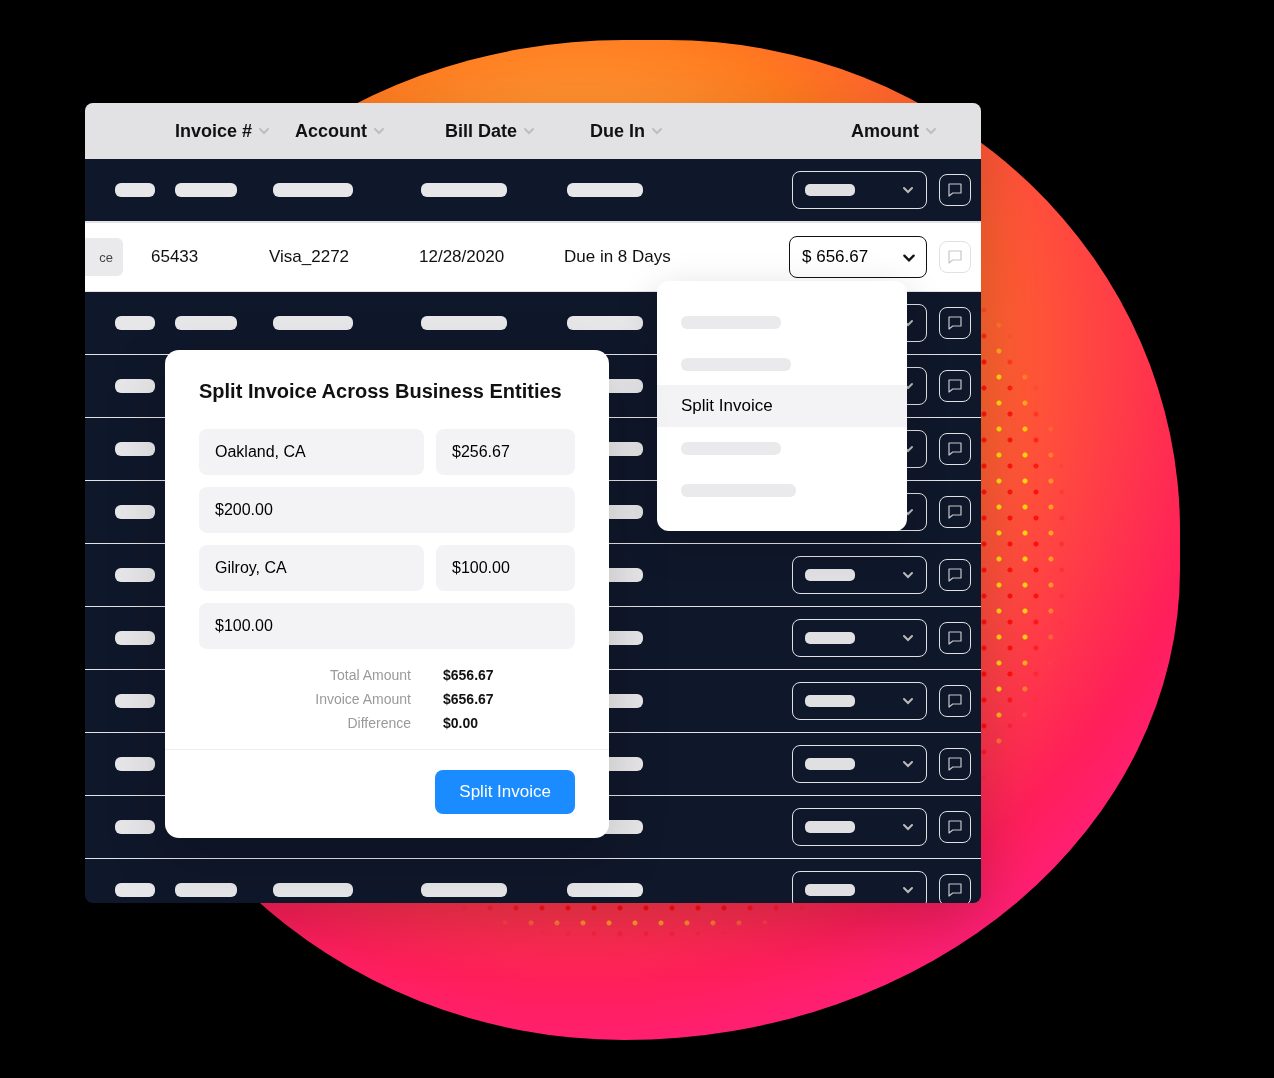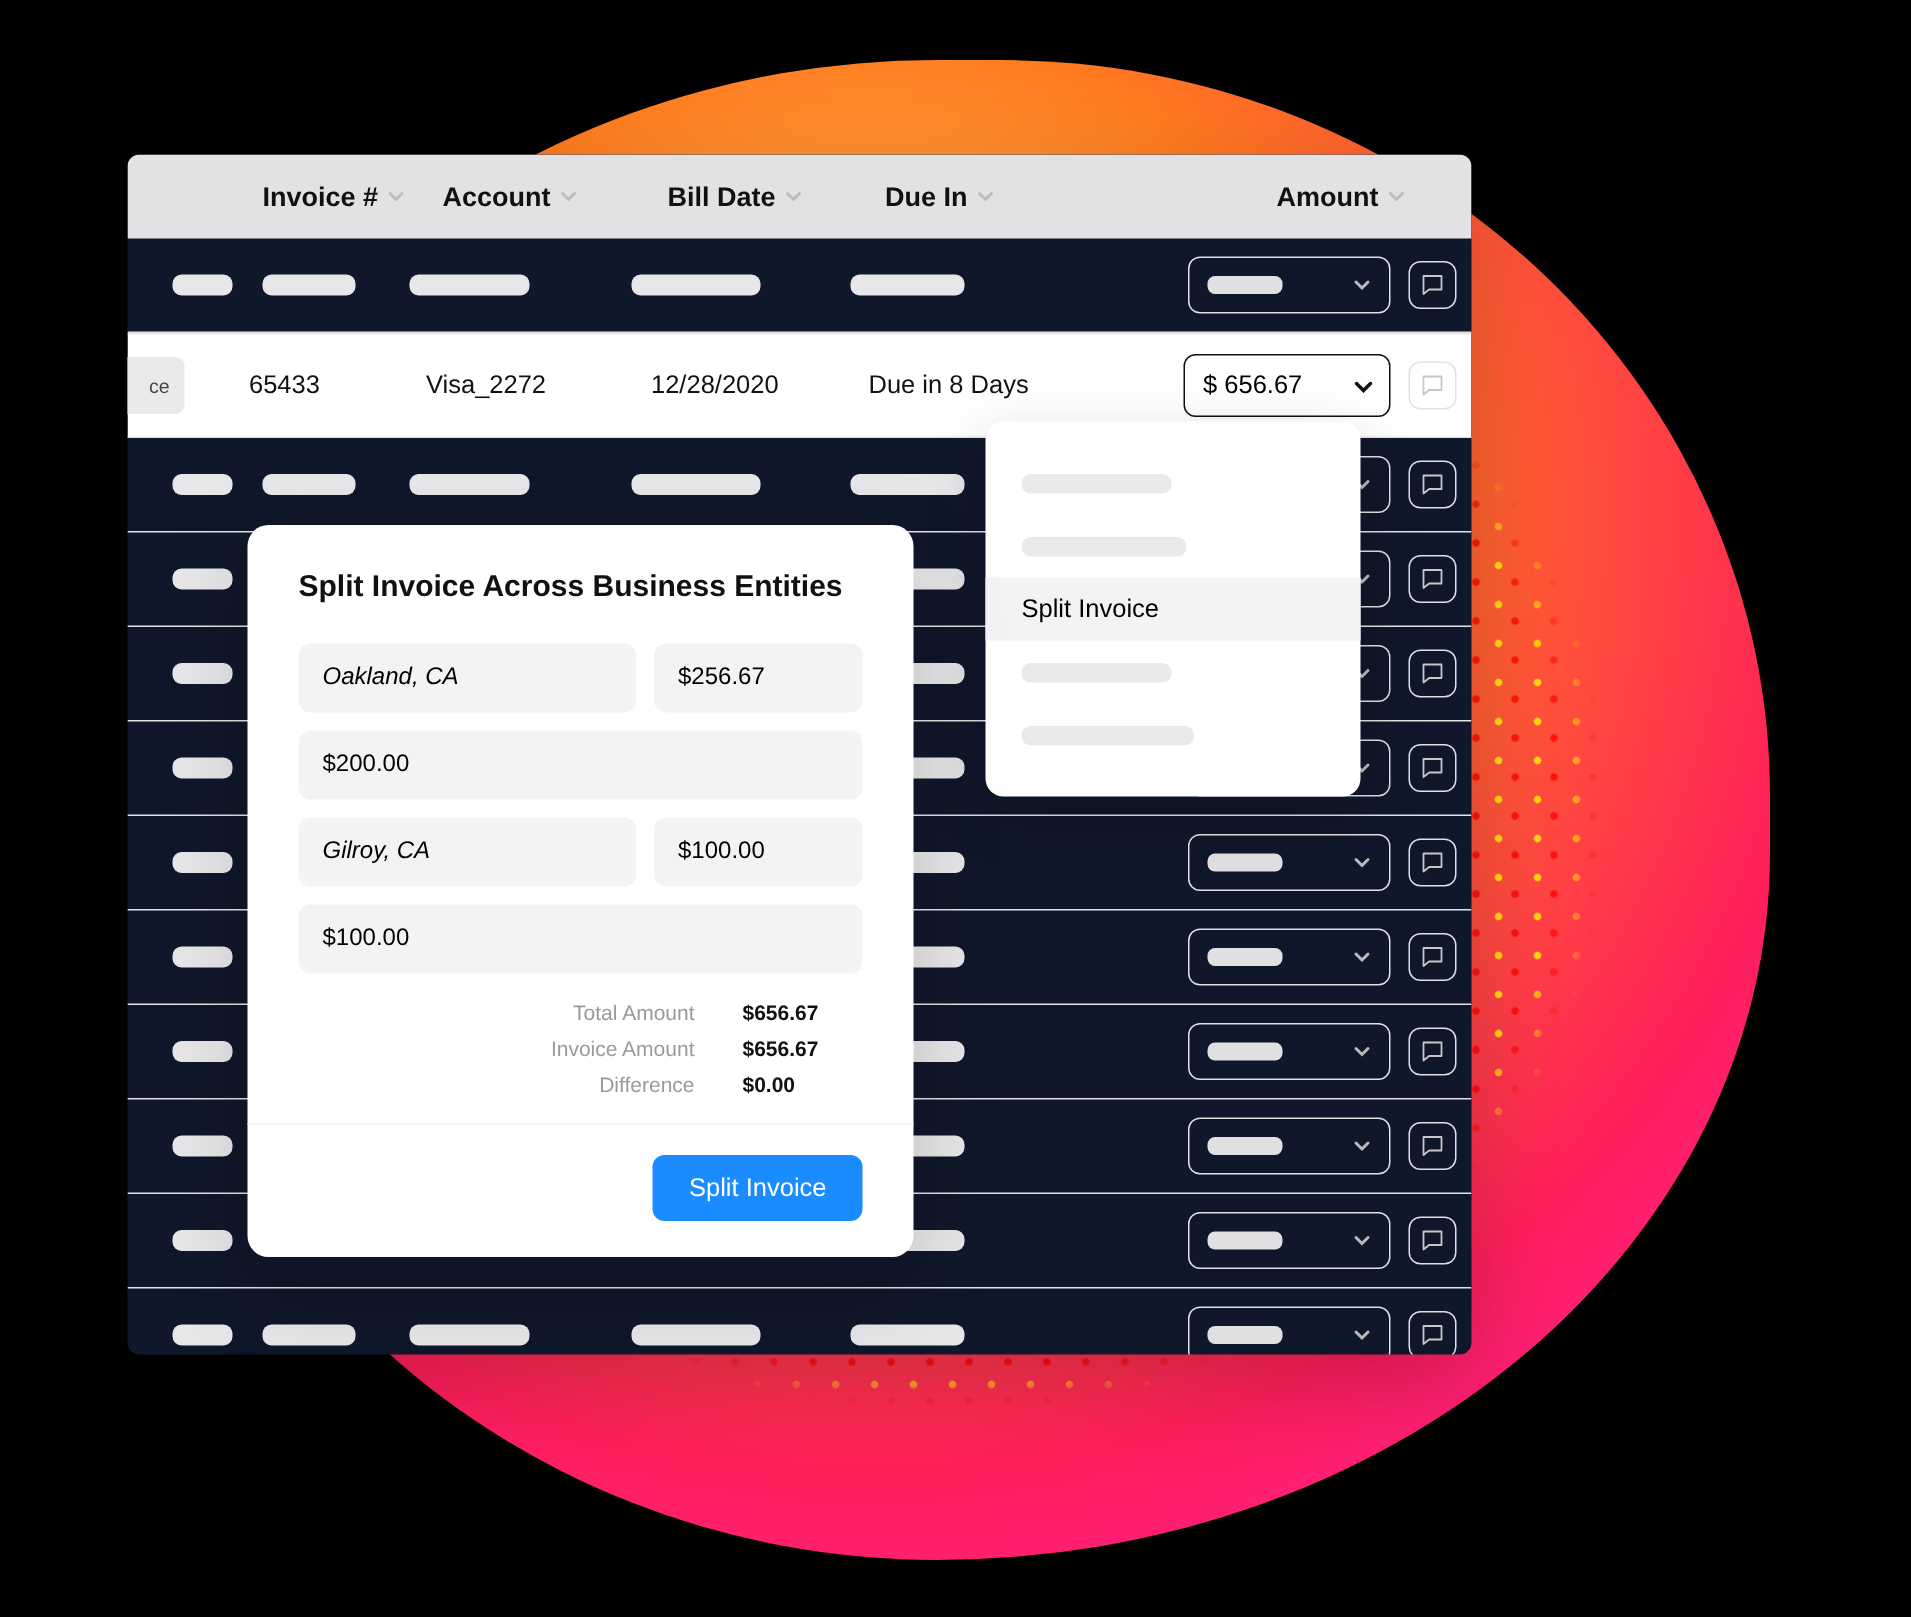--- a/index.html
+++ b/index.html
@@ -120,21 +120,21 @@
   .row.active .tag {
     position:absolute; left:-20px;
     background:#eaeaec;
     height:38px; width:58px;
     border-radius:6px;
     display:flex; align-items:center; justify-content:flex-end;
     padding-right:10px;
     font-size:13px; color:#444;
   }
   .row.active .td { font-size:17px; color:#111; }
-  .td.inv { width:118px; margin-left:51px; }
+  .td.inv { width:118px; margin-left:36px; }
   .td.acc { width:150px; }
   .td.bill{ width:145px; color:#7d7d80;}
   .td.due { width:190px; color:#7d7d80;}
   .active-amt {
     margin-left:auto;
     width:138px; height:42px;
     border:1.5px solid #111;
     border-radius:8px;
     display:flex; align-items:center; justify-content:space-between;
     padding:0 12px;
@@ -185,25 +185,25 @@
   .split-rows { display:flex; flex-direction:column; gap:12px; }
   .split-row { display:flex; gap:12px; }
   .field {
     background:#f3f3f5;
     border-radius:8px;
     height:46px;
     display:flex; align-items:center;
     padding: 0 16px;
     font-size:16px;
   }
-  .field.loc { flex: 0 0 225px; font-style: italic; }
+  .field.loc { flex: 0 0 225px; }
   .field.amt { flex: 1; }
   .totals { margin-top:18px; }
   .trow {
-    display:flex; justify-content:flex-end; gap:32px;
+    display:flex; justify-content:center; gap:32px;
     font-size:14px; margin-bottom:8px;
   }
   .trow .lab { color:#9a9a9d; text-align:right; width:160px;}
   .trow .val { color:#111; font-weight:700; width:80px; text-align:left;}
   .modal-footer {
     border-top:1px solid #eee;
     margin: 18px -34px 0;
     padding: 20px 34px 0;
     display:flex; justify-content:flex-end;
   }

